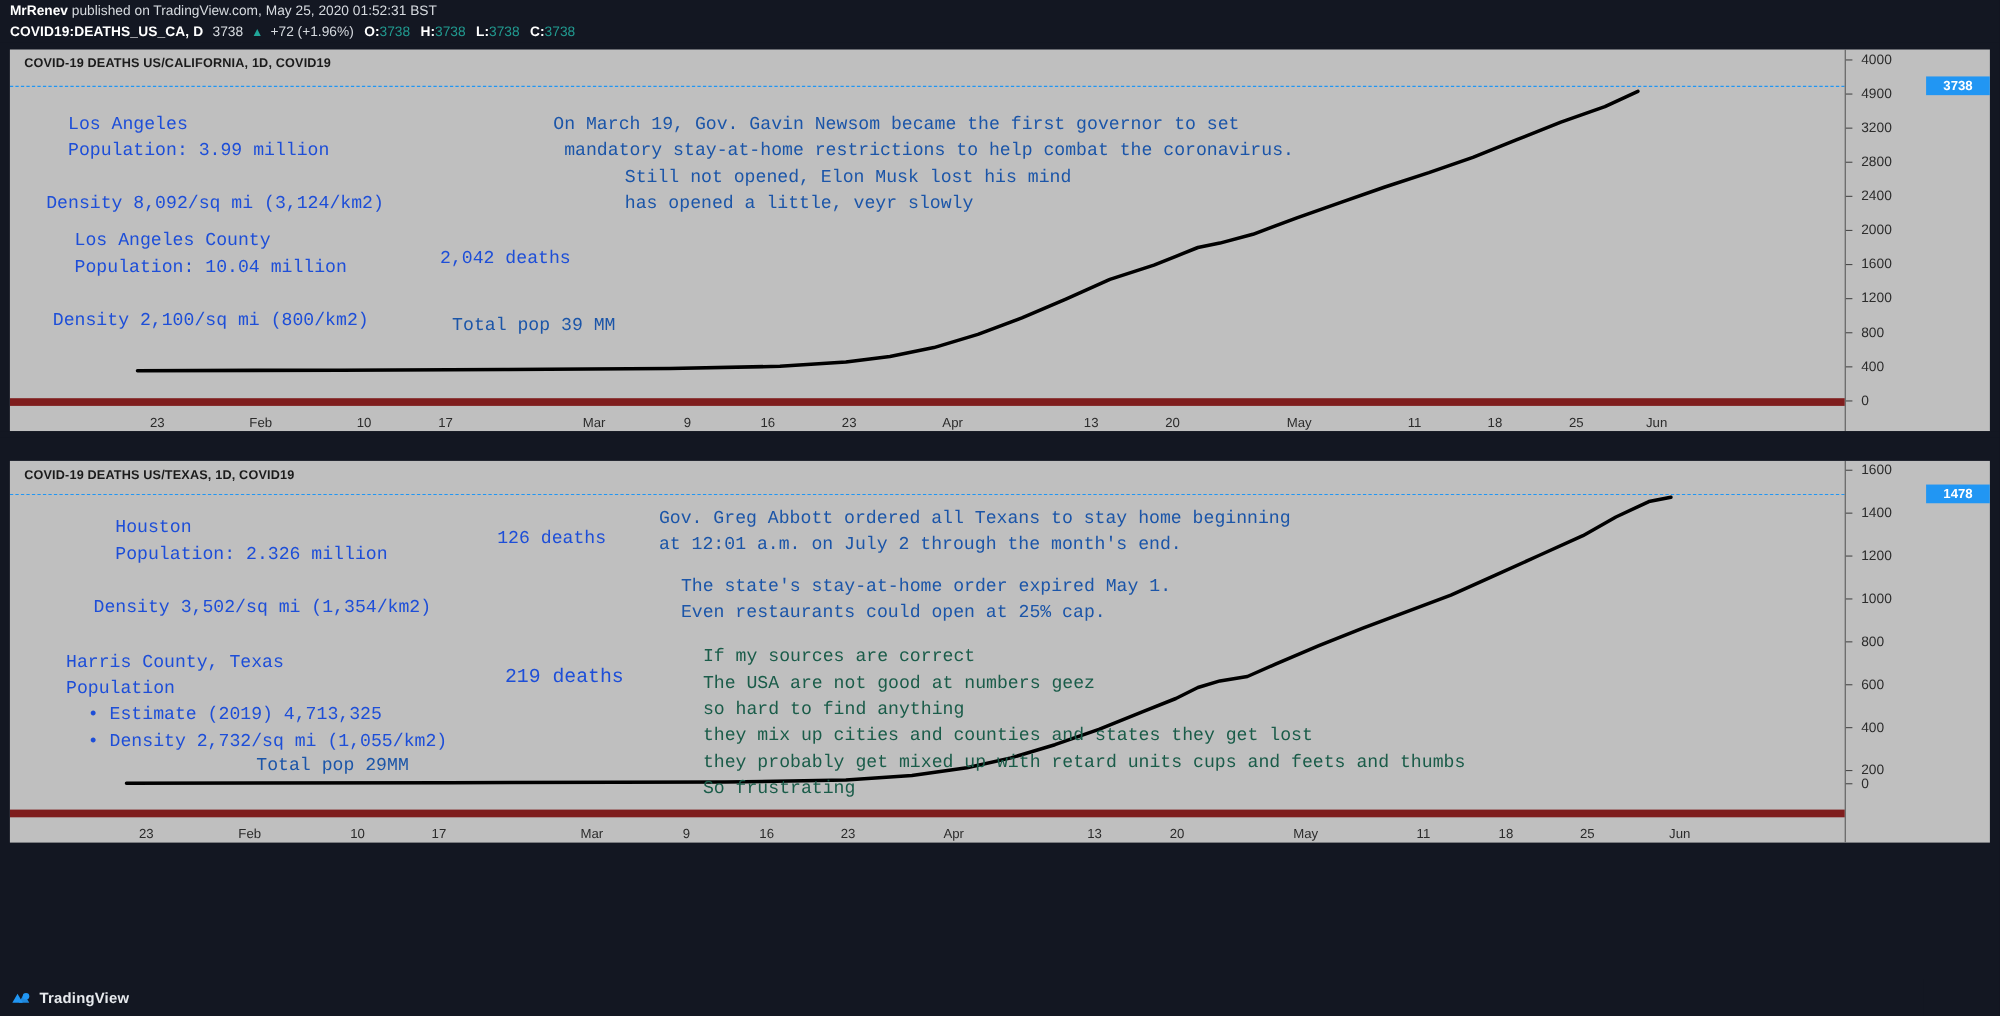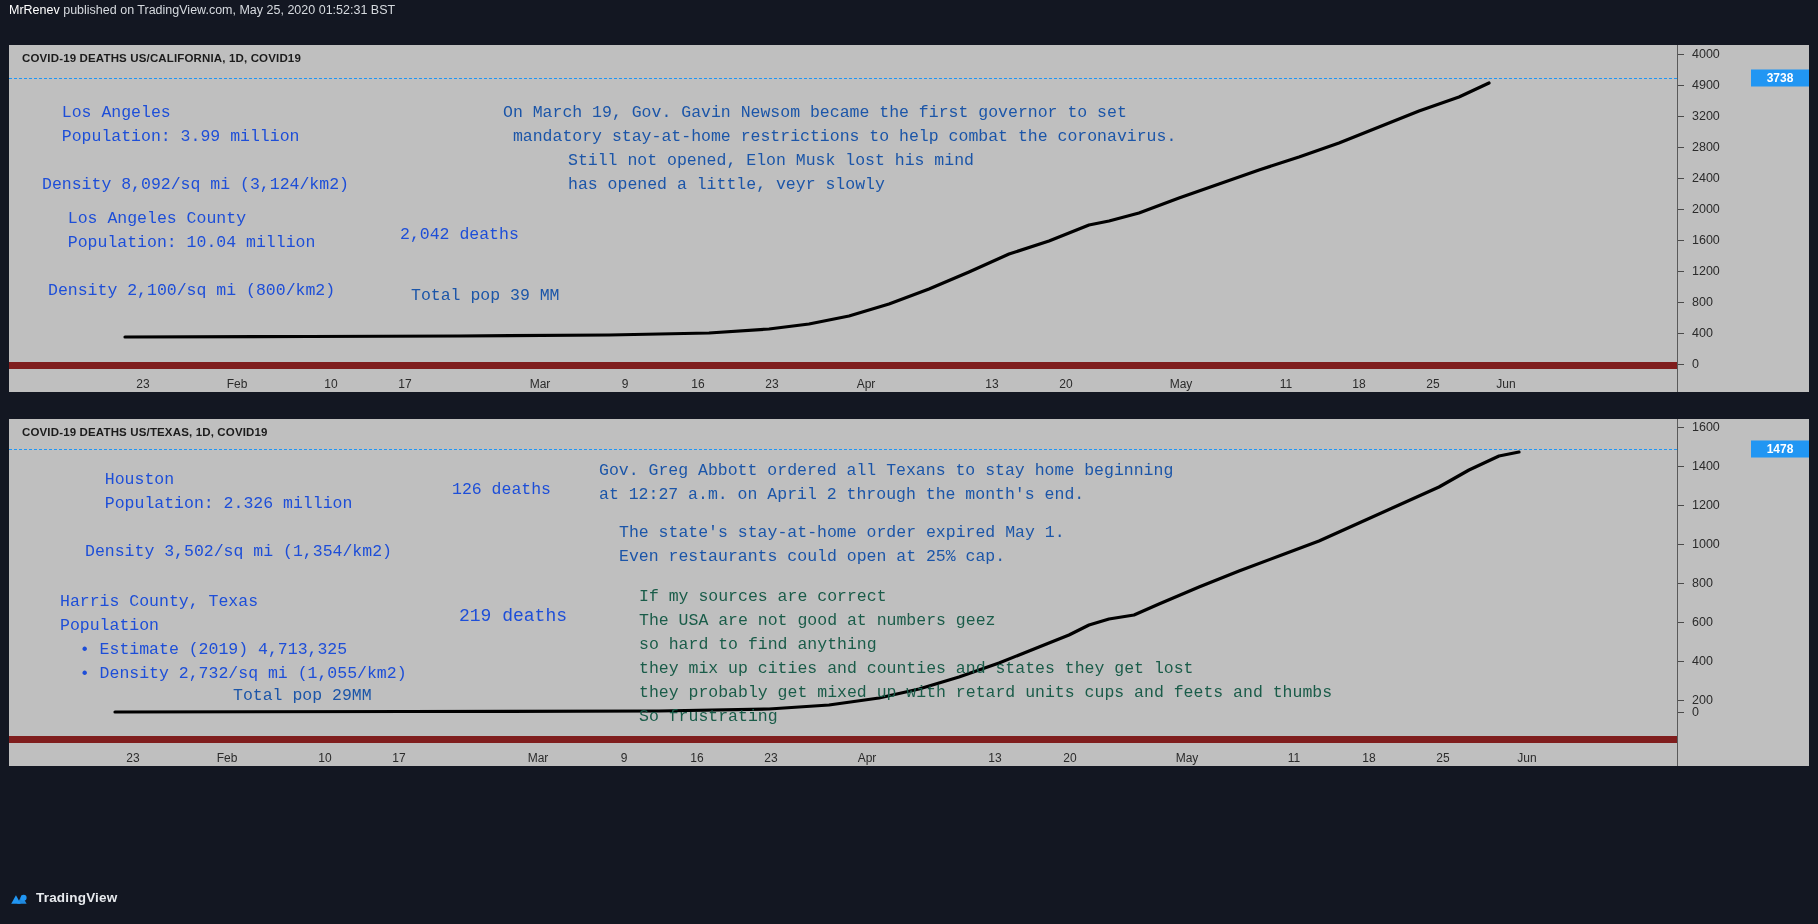--- a/index.html
+++ b/index.html
@@ -10,21 +10,21 @@
     overflow: hidden;
   }
   .root { position: relative; width: 1818px; height: 924px; background: #131722; }
 
   
   .pub-bar {
     position: absolute; left: 0; top: 0; width: 1818px; height: 20px;
     color: #d6dadf; font-size: 12.5px; line-height: 20px;
     padding-left: 9px; white-space: nowrap;
   }
-  .pub-bar .who { font-weight: normal; color: #ffffff; }
+  .pub-bar .who { font-weight: bold; color: #ffffff; }
 
   
   .sym-line {
     position: absolute; left: 0; width: 1818px; height: 19px;
     font-size: 12.5px; line-height: 19px; white-space: nowrap;
     padding-left: 9px; color: #d6dadf; background: #131722;
   }
   .sym-line .sym { font-weight: bold; color: #ffffff; letter-spacing: .1px; }
   .sym-line .last { color: #d6dadf; margin-left: 5px; }
   .sym-line .up-arrow { color: #21a699; font-size: 11px; margin: 0 3px 0 4px; }
@@ -96,34 +96,44 @@
   .anno-green { color: #1a5c49; }
 
   
   .splitter {
     position: absolute; left: 0; width: 1818px; height: 6px; background: #131722;
   }
 
   
   .bottom-bar {
     position: absolute; left: 0; bottom: 0; width: 1749px; height: 34px;
-    background: #131722; display: flex; padding-left: 10px;
+    background: #131722; display: flex; align-items: center; padding-left: 10px;
   }
   .tv-logo { width: 19px; height: 19px; margin-right: 7px; flex: 0 0 auto; }
   .tv-text { color: #e7eaee; font-size: 13.5px; font-weight: bold; letter-spacing: .2px; }
 </style>
 </head>
 <body>
 
 <div class="root">
 
   <div class="pub-bar">
     <span class="who">MrRenev</span><span> published on TradingView.com, May 25, 2020 01:52:31 BST</span>
   </div>
 
+  <div class="sym-line" style="top:20px;">
+    <span class="sym">COVID19:DEATHS_US_CA, D</span>
+    <span class="last">3738</span>
+    <span class="up-arrow">▲</span>
+    <span class="chg">+72 (+1.96%)</span>
+    <span class="ohlc-k">O:</span><span class="ohlc-v">3738</span>
+    <span class="ohlc-k">H:</span><span class="ohlc-v">3738</span>
+    <span class="ohlc-k">L:</span><span class="ohlc-v">3738</span>
+    <span class="ohlc-k">C:</span><span class="ohlc-v">3738</span>
+  </div>
 
   <div class="pane pane-1">
     <div class="pane-legend">COVID-19 DEATHS US/CALIFORNIA, 1D, COVID19</div>
 
     <div class="plot">
       <svg viewBox="0 0 1668 317" preserveAspectRatio="none">
         <path d="M 116 292 L 300 291.5 L 450 291 L 600 290 L 700 288 L 760 284
                  L 800 279 L 840 271 L 880 259 L 920 244 L 960 227 L 1000 209
                  L 1040 196 L 1060 188 L 1080 180 L 1100 176 L 1130 168
                  L 1170 153 L 1210 139 L 1250 125 L 1290 112 L 1330 98
@@ -203,21 +213,21 @@
   Population: 2.326 million
 
 Density 3,502/sq mi (1,354/km2)</div>
     <div class="anno anno-black" style="left:443px; top:59px; font-size:16.5px;">126 deaths</div>
     <div class="anno anno-black" style="left:51px; top:171px; font-size:16.5px;">Harris County, Texas
 Population
   • Estimate (2019) 4,713,325
   • Density 2,732/sq mi (1,055/km2)</div>
     <div class="anno anno-black" style="left:450px; top:184px; font-size:18px;">219 deaths</div>
     <div class="anno anno-blue" style="left:590px; top:40px; font-size:16.5px;">Gov. Greg Abbott ordered all Texans to stay home beginning
-at 12:27 a.m. on April 2 through the month's end.</div>
+at 12:01 a.m. on July 2 through the month's end.</div>
     <div class="anno anno-blue" style="left:610px; top:102px; font-size:16.5px;">The state's stay-at-home order expired May 1.
 Even restaurants could open at 25% cap.</div>
     <div class="anno anno-green" style="left:630px; top:166px; font-size:16.5px;">If my sources are correct
 The USA are not good at numbers geez
 so hard to find anything
 they mix up cities and counties and states they get lost
 they probably get mixed up with retard units cups and feets and thumbs
 So frustrating</div>
     <div class="anno anno-blue" style="left:224px; top:265px; font-size:16.5px;">Total pop 29MM</div>
 

